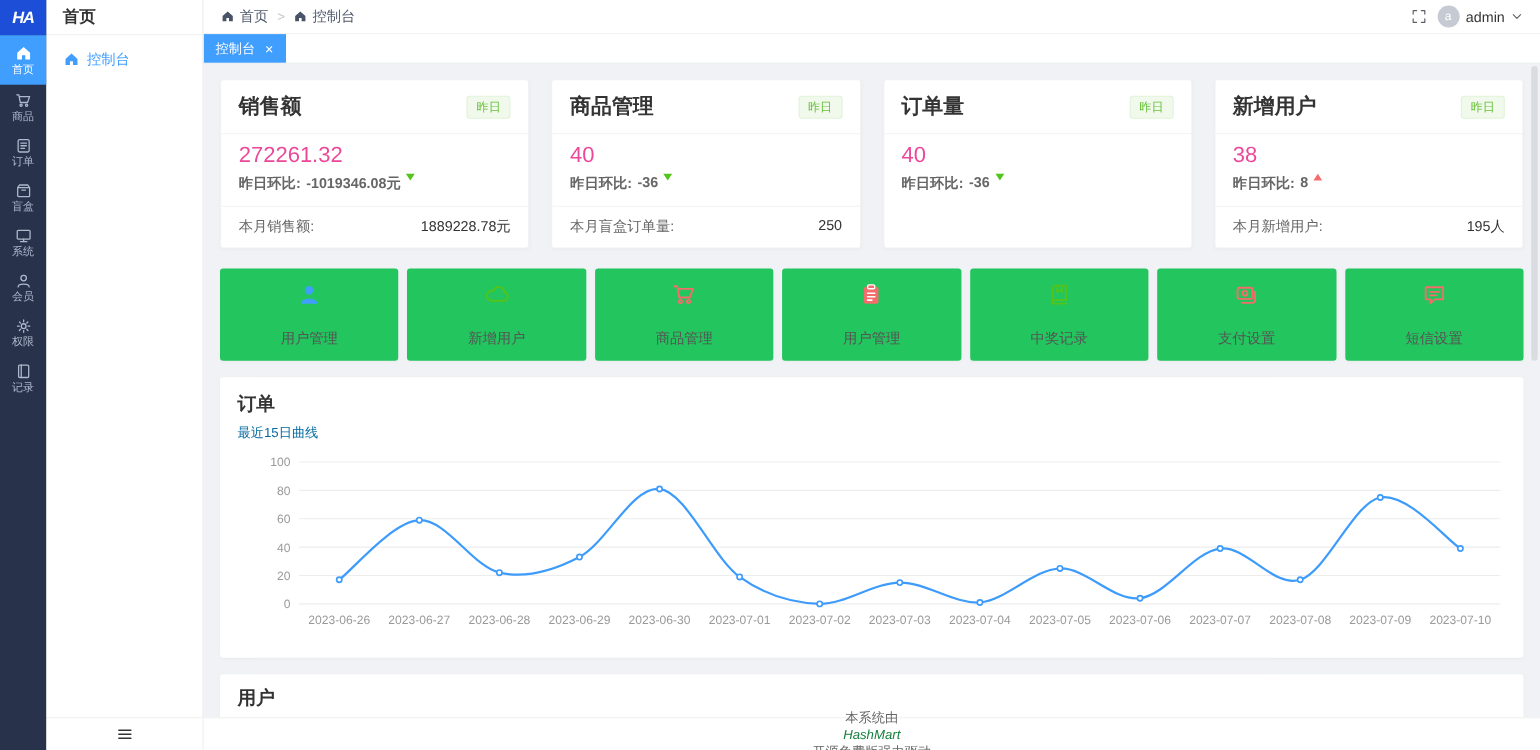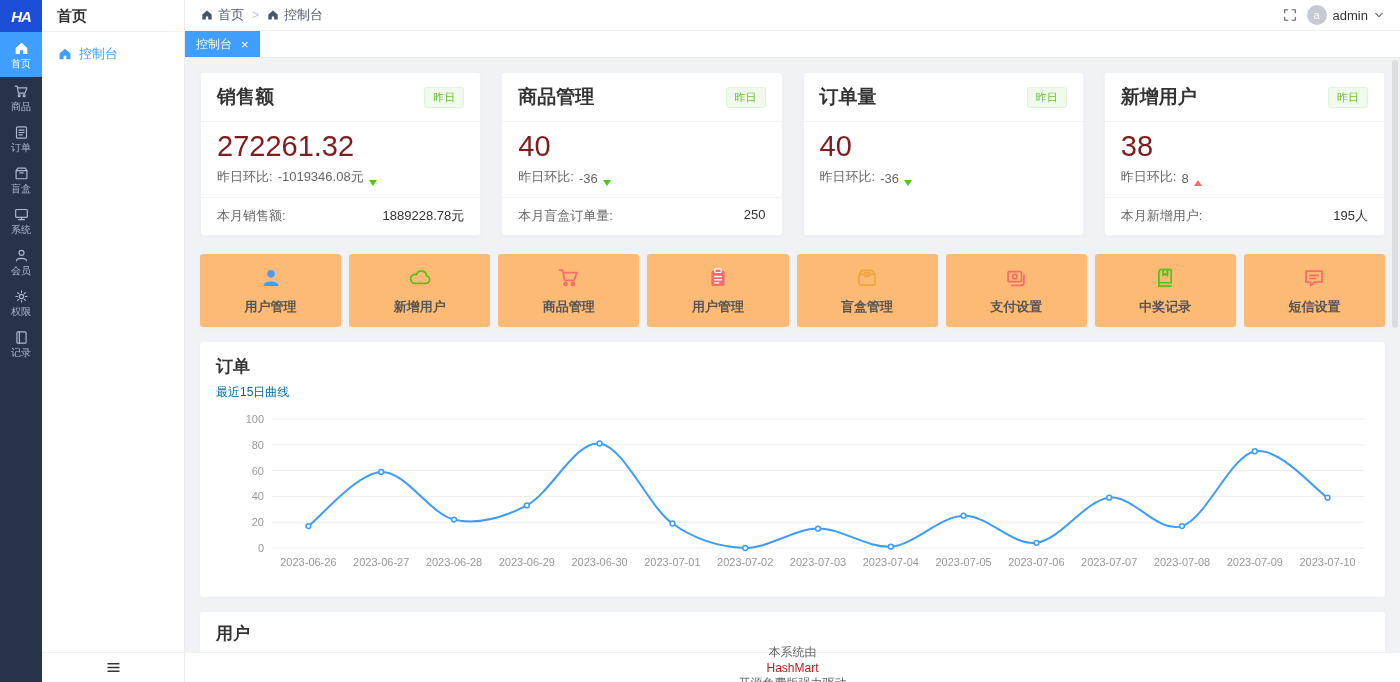--- a/index.html
+++ b/index.html
@@ -51,47 +51,47 @@
 
   .content { position:absolute; top:58px; left:0; right:0; bottom:0; overflow:hidden; padding:14px 15px; background:#f0f2f5; }
 
   
   .stat-row { display:flex; gap:20px; }
   .stat-card { flex:1; background:#fff; border-radius:3px; border:1px solid #f1f1f1; box-shadow:0 1px 3px rgba(0,0,0,.03); }
   .stat-head { display:flex; justify-content:space-between; align-items:center; padding:11px 16px; border-bottom:1px solid #f3f3f3; }
   .stat-title { font-size:19px; font-weight:bold; color:#333; }
   .badge { font-size:11px; color:#67c23a; background:#f0f9eb; border:1px solid #e1f3d8; border-radius:3px; padding:2px 8px;margin-left:48px; }
   .stat-mid { padding:8px 16px 11px; }
-  .stat-value { font-size:29px; color:#7f1d1d; }
-  .stat-compare { margin-top:5px; font-size:13px; color:#666; display:flex; align-items:flex-end; gap:5px; }
+  .stat-value { font-size:20px; color:#ec4899; }
+  .stat-compare { margin-top:5px; font-size:13px; color:#666; display:flex; align-items:flex-start; gap:5px;font-weight:bold; }
   .tri { width:0; height:0; border-left:4px solid transparent; border-right:4px solid transparent; display:inline-block; }
   .tri.down { border-top:6px solid #52c41a; }
   .tri.up   { border-bottom:6px solid #f56c6c; }
   .stat-foot { display:flex; justify-content:space-between; padding:9px 16px 10px; border-top:1px solid #f3f3f3; font-size:13px; }
   .stat-foot .lbl { color:#666; }
   .stat-foot .val { color:#333; }
 
   
   .shortcut-row { display:flex; gap:8px; margin-top:18px; }
-  .shortcut-card { flex:1; background:#fdba74; border-radius:3px; padding:13px 0 11px; display:flex; flex-direction:column;
-                   align-items:center; gap:9px; cursor:pointer; box-shadow:0 1px 3px rgba(0,0,0,.03);font-weight:bold; }
+  .shortcut-card { flex:1; background:#22c55e; border-radius:3px; padding:13px 0 11px; display:flex; flex-direction:column;
+                   align-items:center; gap:20px; cursor:pointer; box-shadow:0 1px 3px rgba(0,0,0,.03); }
   .shortcut-card svg { width:22px; height:22px; }
   .shortcut-label { font-size:13px; color:#555; }
 
   
   .chart-card { background:#fff; border-radius:3px; margin-top:15px; padding:13px 16px 10px; box-shadow:0 1px 3px rgba(0,0,0,.03); }
   .chart-card.user { padding-top:10px; }
   .chart-title { font-size:17px; font-weight:bold; color:#333; }
   .chart-subtitle { font-size:12px; color:#0369a1; margin-top:6px; }
   svg.chart { display:block; margin-top:10px; }
 
   
   .page-footer { position:absolute; left:0; right:0; bottom:0; height:30px; background:#fff; border-top:1px solid #f0f0f0;
                  display:flex; align-items:center; justify-content:center; font-size:12px; color:#666; z-index:10;flex-direction:column; }
-  .footer-link { color:#b91c1c; margin:0 5px; cursor:pointer; }
+  .footer-link { color:#15803d; margin:0 5px; cursor:pointer;font-style:italic; }
   .scrollbar-thumb { position:absolute; right:2px; top:60px; width:6px; height:268px; background:#d9dde2;
                      border-radius:3px; z-index:40; cursor:pointer; }
 </style>
 </head>
 <body>
 
 <aside class="primary-sidebar">
   <div class="logo">HA</div>
   <nav id="p-nav">
       <div class="p-item active">
@@ -339,47 +339,37 @@
           <span style="color:#f56c6c">
             <svg viewBox="0 0 18 18" width="22" height="22" style="display:block">
               <rect x="3.6" y="3" width="10.8" height="12.6" rx="1.3" fill="currentColor" stroke="none"></rect>
               <rect x="6.4" y="1.6" width="5.2" height="2.9" rx="0.9" fill="currentColor" stroke="#fff" stroke-width="1"></rect>
               <path d="M6.3 7.8 H11.7 M6.3 10.5 H11.7 M6.3 13 H9.5" fill="none" stroke="#fff" stroke-width="1.2" stroke-linecap="round"></path>
             </svg>
           </span>
                <span class="shortcut-label">用户管理</span>
         </div>
         <div class="shortcut-card">
-          <span style="color:#f0a63a">
-            <svg viewBox="0 0 18 18" width="22" height="22" style="display:block">
-              <rect x="2.5" y="6" width="13" height="8.8" rx="0.8" fill="none" stroke="currentColor" stroke-width="1.4" stroke-linecap="round" stroke-linejoin="round"></rect>
-              <path d="M2.5 6 L4.8 2.8 H13.2 L15.5 6" fill="none" stroke="currentColor" stroke-width="1.4" stroke-linecap="round" stroke-linejoin="round"></path>
-              <rect x="7.2" y="4.3" width="3.6" height="3.3" rx="0.6" fill="none" stroke="currentColor" stroke-width="1.4" stroke-linecap="round" stroke-linejoin="round"></rect>
-            </svg>
-          </span>
-               <span class="shortcut-label">盲盒管理</span>
+          <span style="color:#52c41a">
+            <svg viewBox="0 0 18 18" width="22" height="22" style="display:block">
+              <path d="M4 15.6 V3.9 A1.7 1.7 0 0 1 5.7 2.2 H14 V12.9 H5.7 A1.35 1.35 0 0 0 4 14.25 A1.35 1.35 0 0 0 5.7 15.6 H14" fill="none" stroke="currentColor" stroke-width="1.4" stroke-linecap="round" stroke-linejoin="round"></path>
+              <path d="M7.4 2.2 V7 L9.2 5.6 L11 7 V2.2" fill="none" stroke="currentColor" stroke-width="1.4" stroke-linecap="round" stroke-linejoin="round"></path>
+            </svg>
+          </span>
+               <span class="shortcut-label">中奖记录</span>
         </div>
         <div class="shortcut-card">
           <span style="color:#f56c6c">
             <svg viewBox="0 0 18 18" width="22" height="22" style="display:block">
               <rect x="2.5" y="3.8" width="11" height="8.2" rx="1" fill="none" stroke="currentColor" stroke-width="1.4" stroke-linecap="round" stroke-linejoin="round"></rect>
               <path d="M5.6 15 H13.4 A2.1 2.1 0 0 0 15.5 12.9 V6.8" fill="none" stroke="currentColor" stroke-width="1.4" stroke-linecap="round" stroke-linejoin="round"></path>
               <circle cx="8" cy="7.9" r="1.8" fill="none" stroke="currentColor" stroke-width="1.4" stroke-linecap="round" stroke-linejoin="round"></circle>
             </svg>
           </span>
                <span class="shortcut-label">支付设置</span>
-        </div>
-        <div class="shortcut-card">
-          <span style="color:#52c41a">
-            <svg viewBox="0 0 18 18" width="22" height="22" style="display:block">
-              <path d="M4 15.6 V3.9 A1.7 1.7 0 0 1 5.7 2.2 H14 V12.9 H5.7 A1.35 1.35 0 0 0 4 14.25 A1.35 1.35 0 0 0 5.7 15.6 H14" fill="none" stroke="currentColor" stroke-width="1.4" stroke-linecap="round" stroke-linejoin="round"></path>
-              <path d="M7.4 2.2 V7 L9.2 5.6 L11 7 V2.2" fill="none" stroke="currentColor" stroke-width="1.4" stroke-linecap="round" stroke-linejoin="round"></path>
-            </svg>
-          </span>
-               <span class="shortcut-label">中奖记录</span>
         </div>
         <div class="shortcut-card">
           <span style="color:#f56c6c">
             <svg viewBox="0 0 18 18" width="22" height="22" style="display:block">
               <path d="M2.5 3.4 H15.5 V12.4 H9.2 L6.2 15.2 V12.4 H2.5 Z" fill="none" stroke="currentColor" stroke-width="1.4" stroke-linecap="round" stroke-linejoin="round"></path>
               <path d="M5.6 6.8 H12.4 M5.6 9.4 H10.2" fill="none" stroke="currentColor" stroke-width="1.4" stroke-linecap="round" stroke-linejoin="round"></path>
             </svg>
           </span>
                <span class="shortcut-label">短信设置</span>
         </div>

